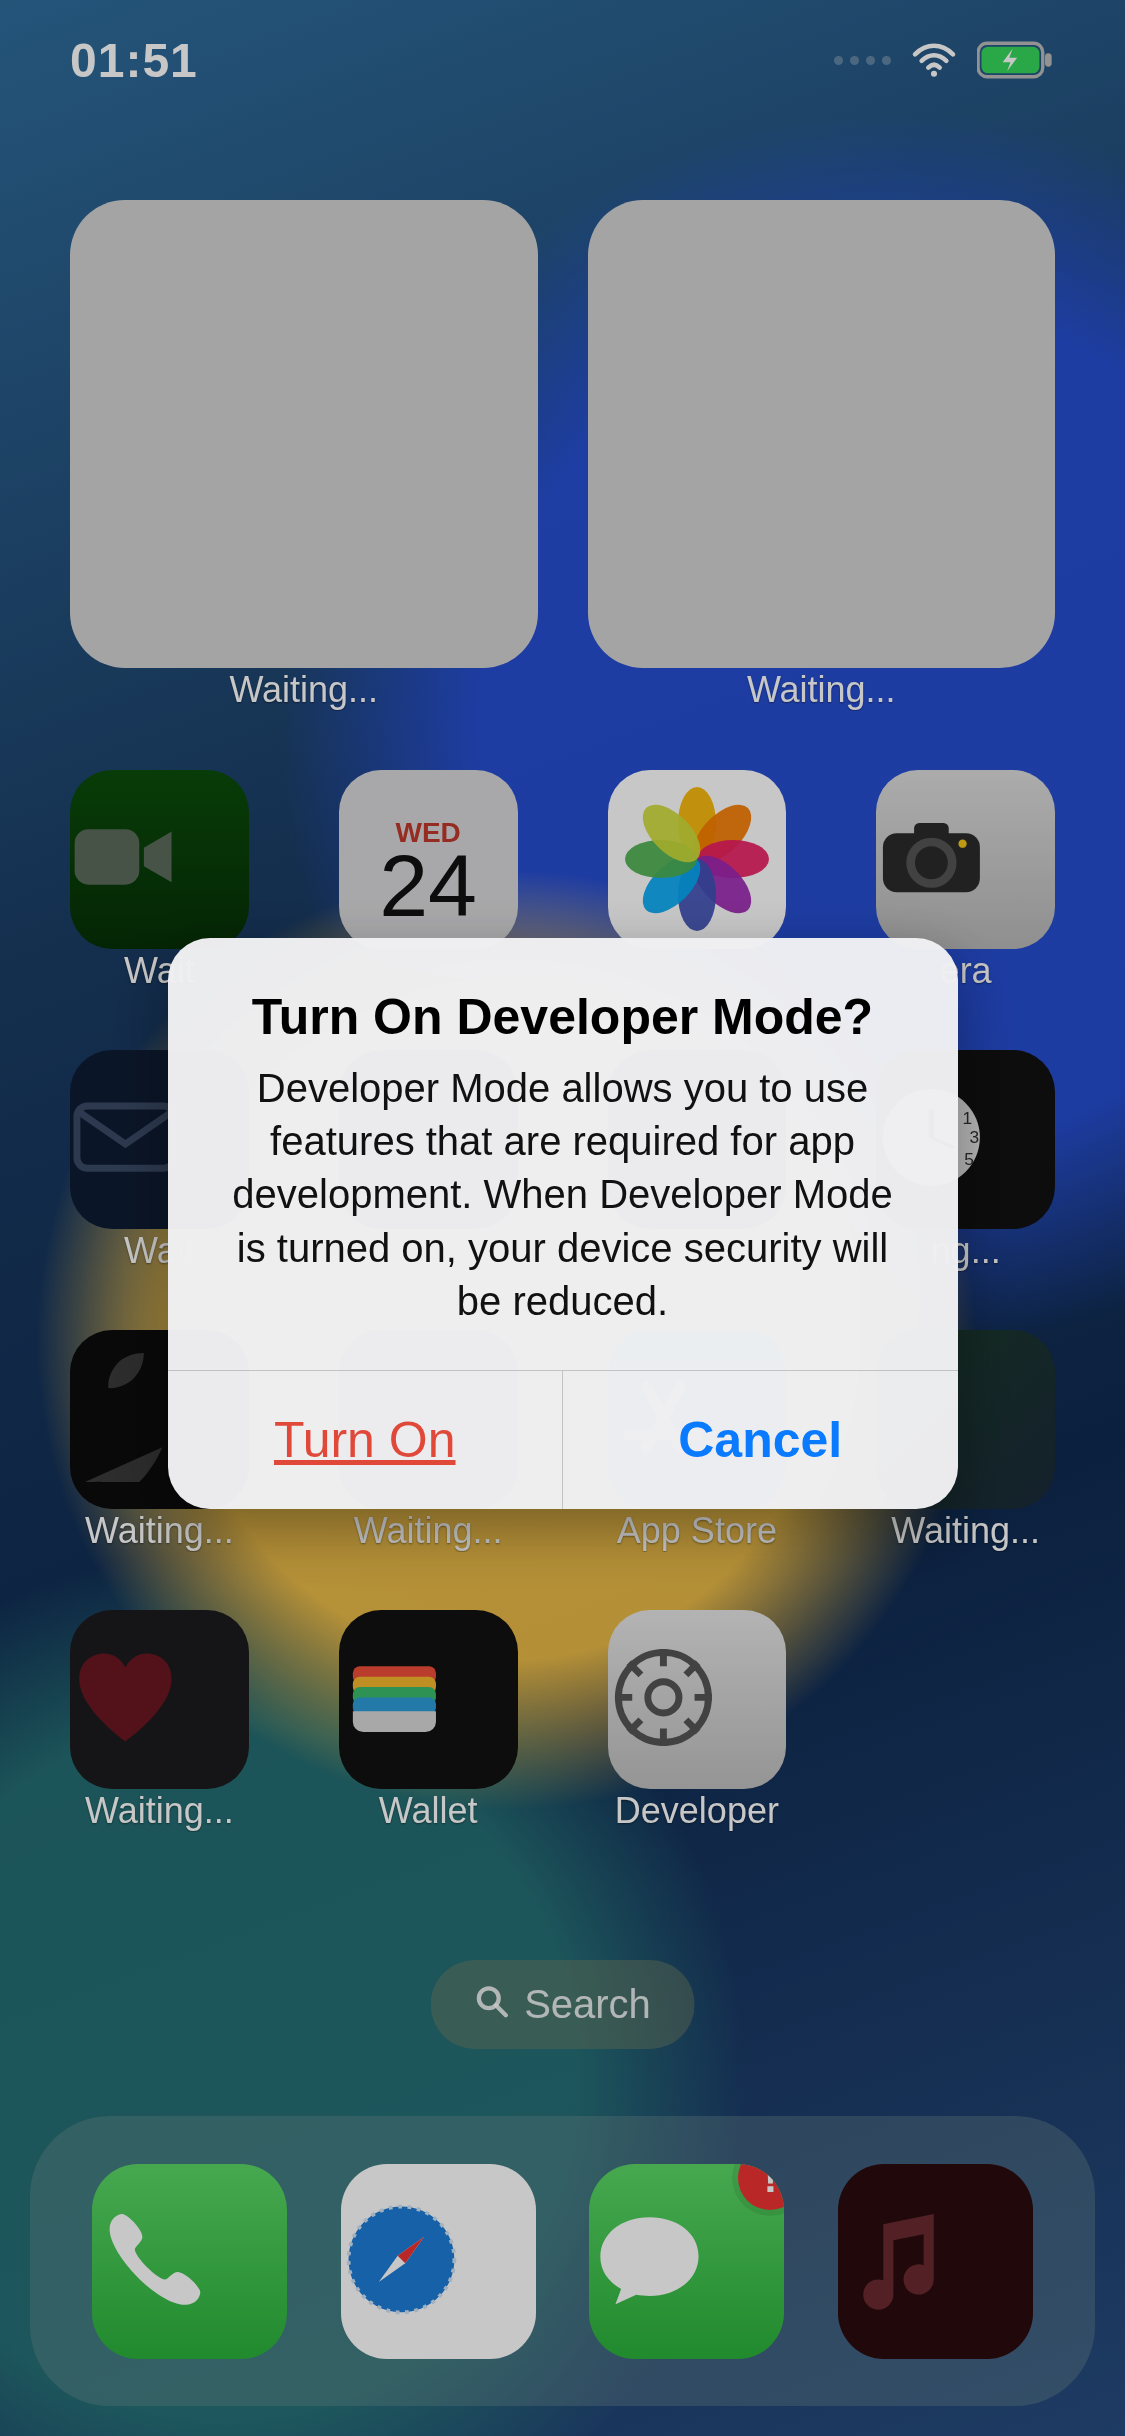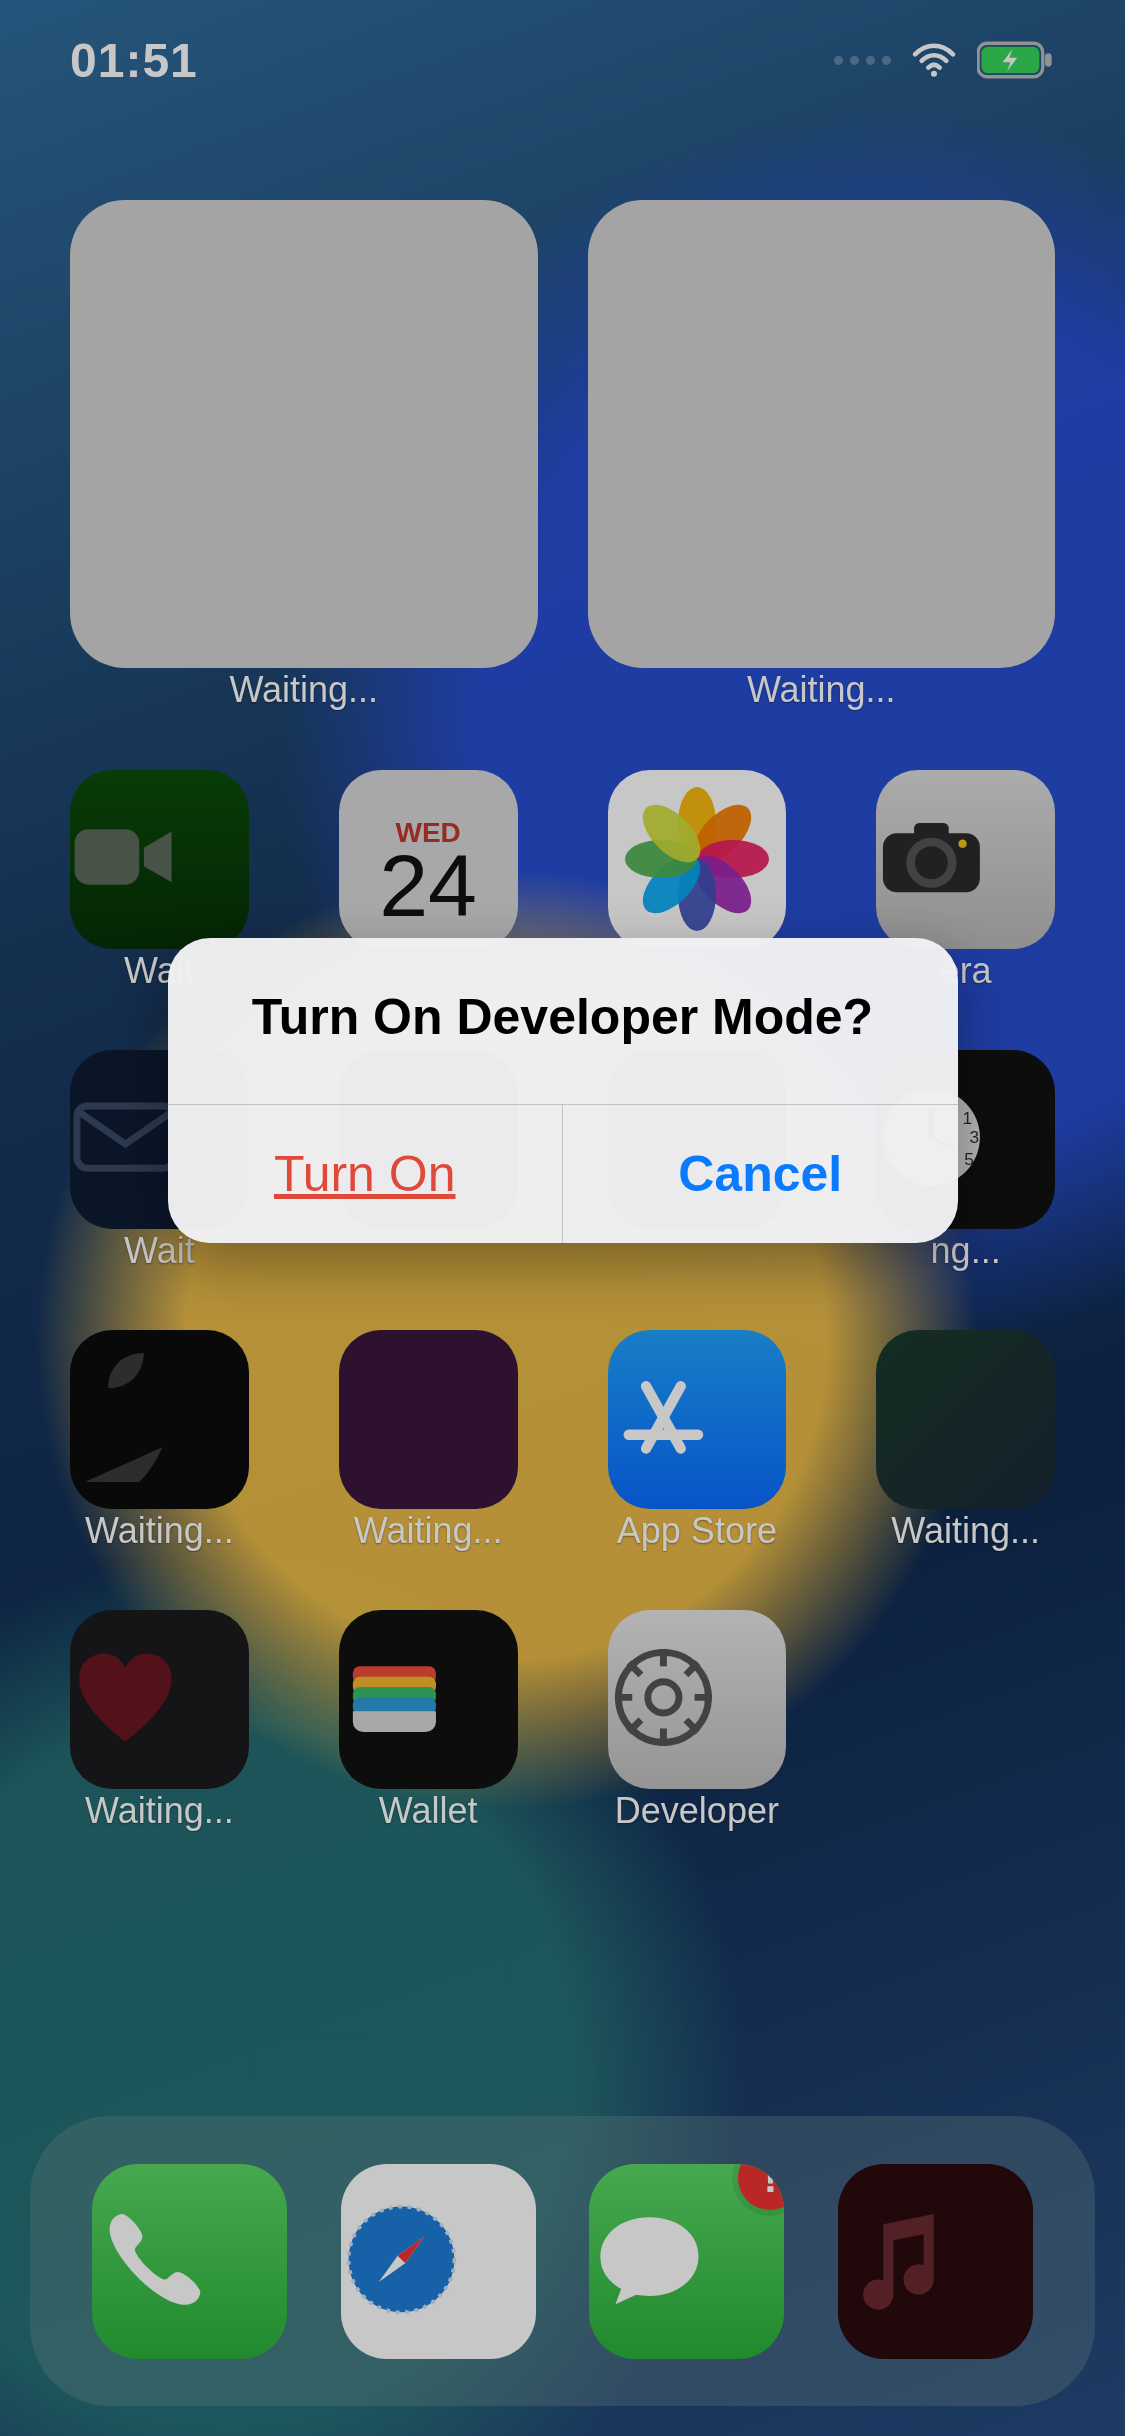--- a/index.html
+++ b/index.html
@@ -355,20 +355,29 @@
                 <line x1="19" y1="45" x2="12" y2="52"></line>
               </g>
             </svg>
         </span>
       </div>
       <div class="app-label">Developer</div>
     </div>
     <div></div>
   </div>
 
+  <div class="search-pill">
+    <span>
+      <svg viewBox="0 0 24 24" fill="none" stroke="rgba(255,255,255,.85)" stroke-width="3" stroke-linecap="round">
+          <circle cx="10" cy="10" r="7"></circle>
+          <line x1="15" y1="15" x2="22" y2="22"></line>
+        </svg>
+    </span>
+    <span>Search</span>
+  </div>
 
   <div class="dock">
     <div class="app">
       <div class="app-icon phone">
         <span>
           <svg viewBox="0 0 48 48">
               <path d="M12 6c-2 0-5 2-5 6 0 10 19 30 30 30 4 0 6-3 6-5 0-2-6-8-9-8-2 0-4 3-5 3-3 0-12-9-12-12 0-1 3-3 3-5 0-3-6-9-8-9z" fill="#fff"></path>
             </svg>
         </span>
       </div>
@@ -405,18 +414,19 @@
       </div>
     </div>
   </div>
 </div>
 
 <div class="dim-overlay"></div>
 
 <div class="alert">
   <div class="alert-body">
     <div class="alert-title">Turn On Developer Mode?</div>
+    <div class="alert-msg">Developer Mode allows you to use features that are required for app development. When Developer Mode is turned on, your device security will be reduced.</div>
   </div>
   <div class="alert-buttons">
     <button class="alert-btn btn-destructive">Turn On</button>
     <button class="alert-btn btn-default">Cancel</button>
   </div>
 </div>
 
 </body></html>

